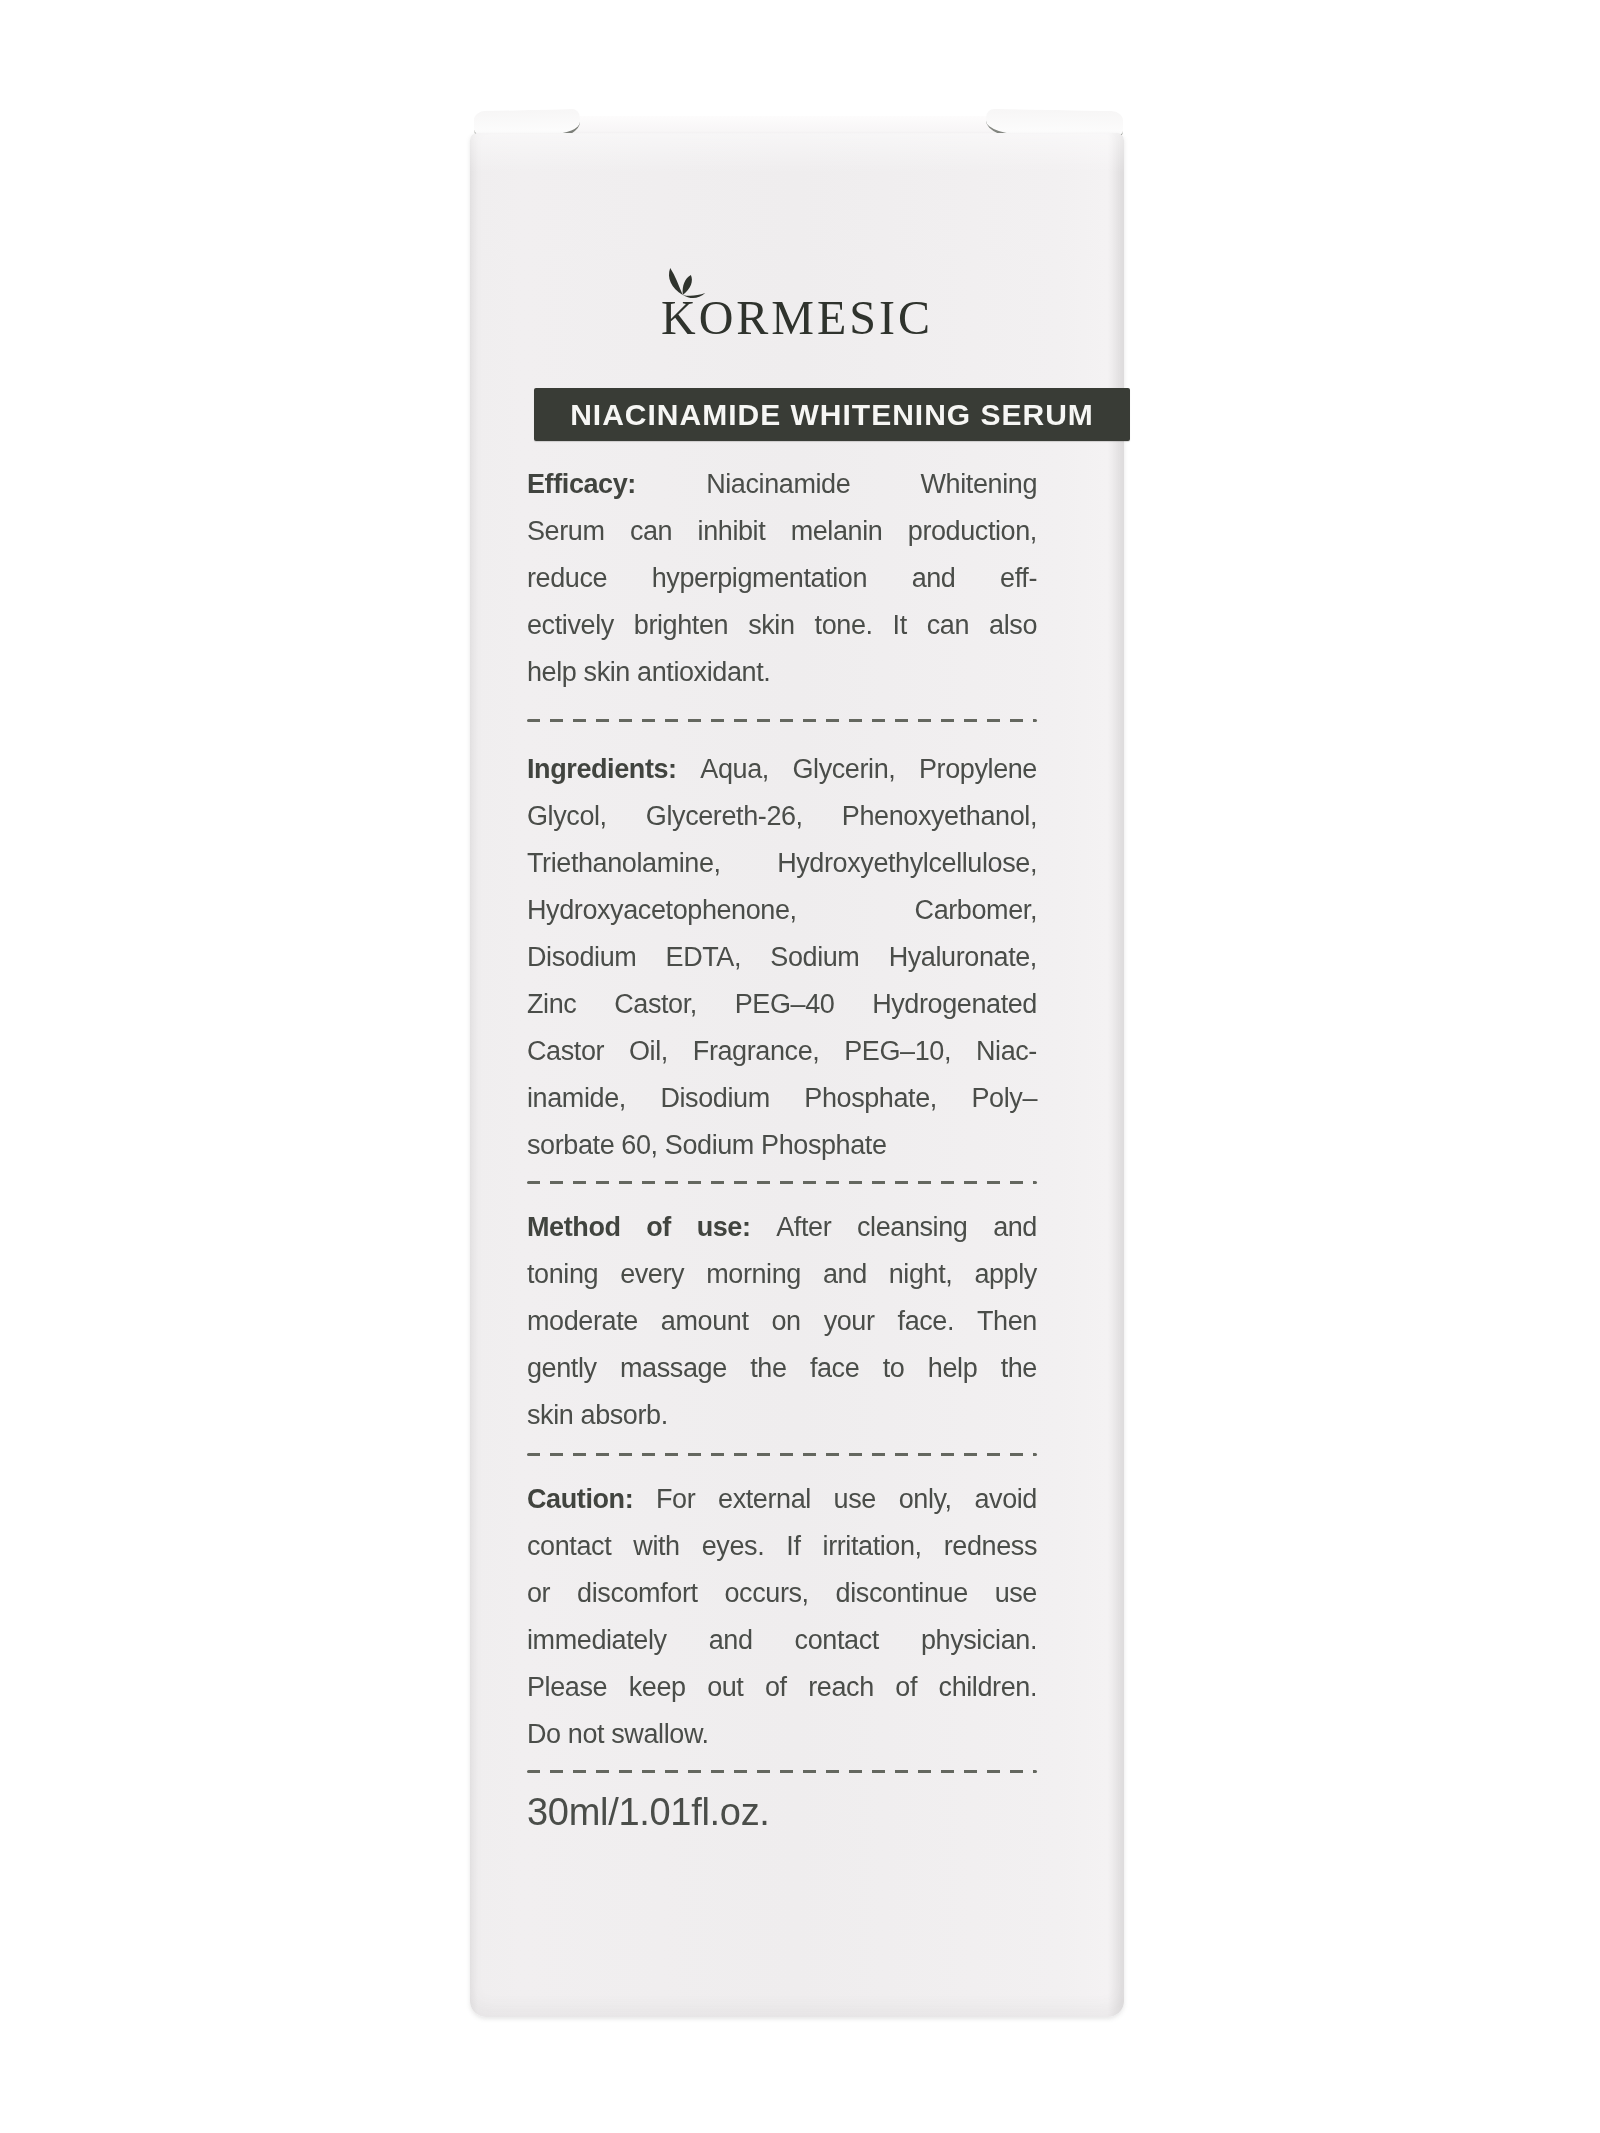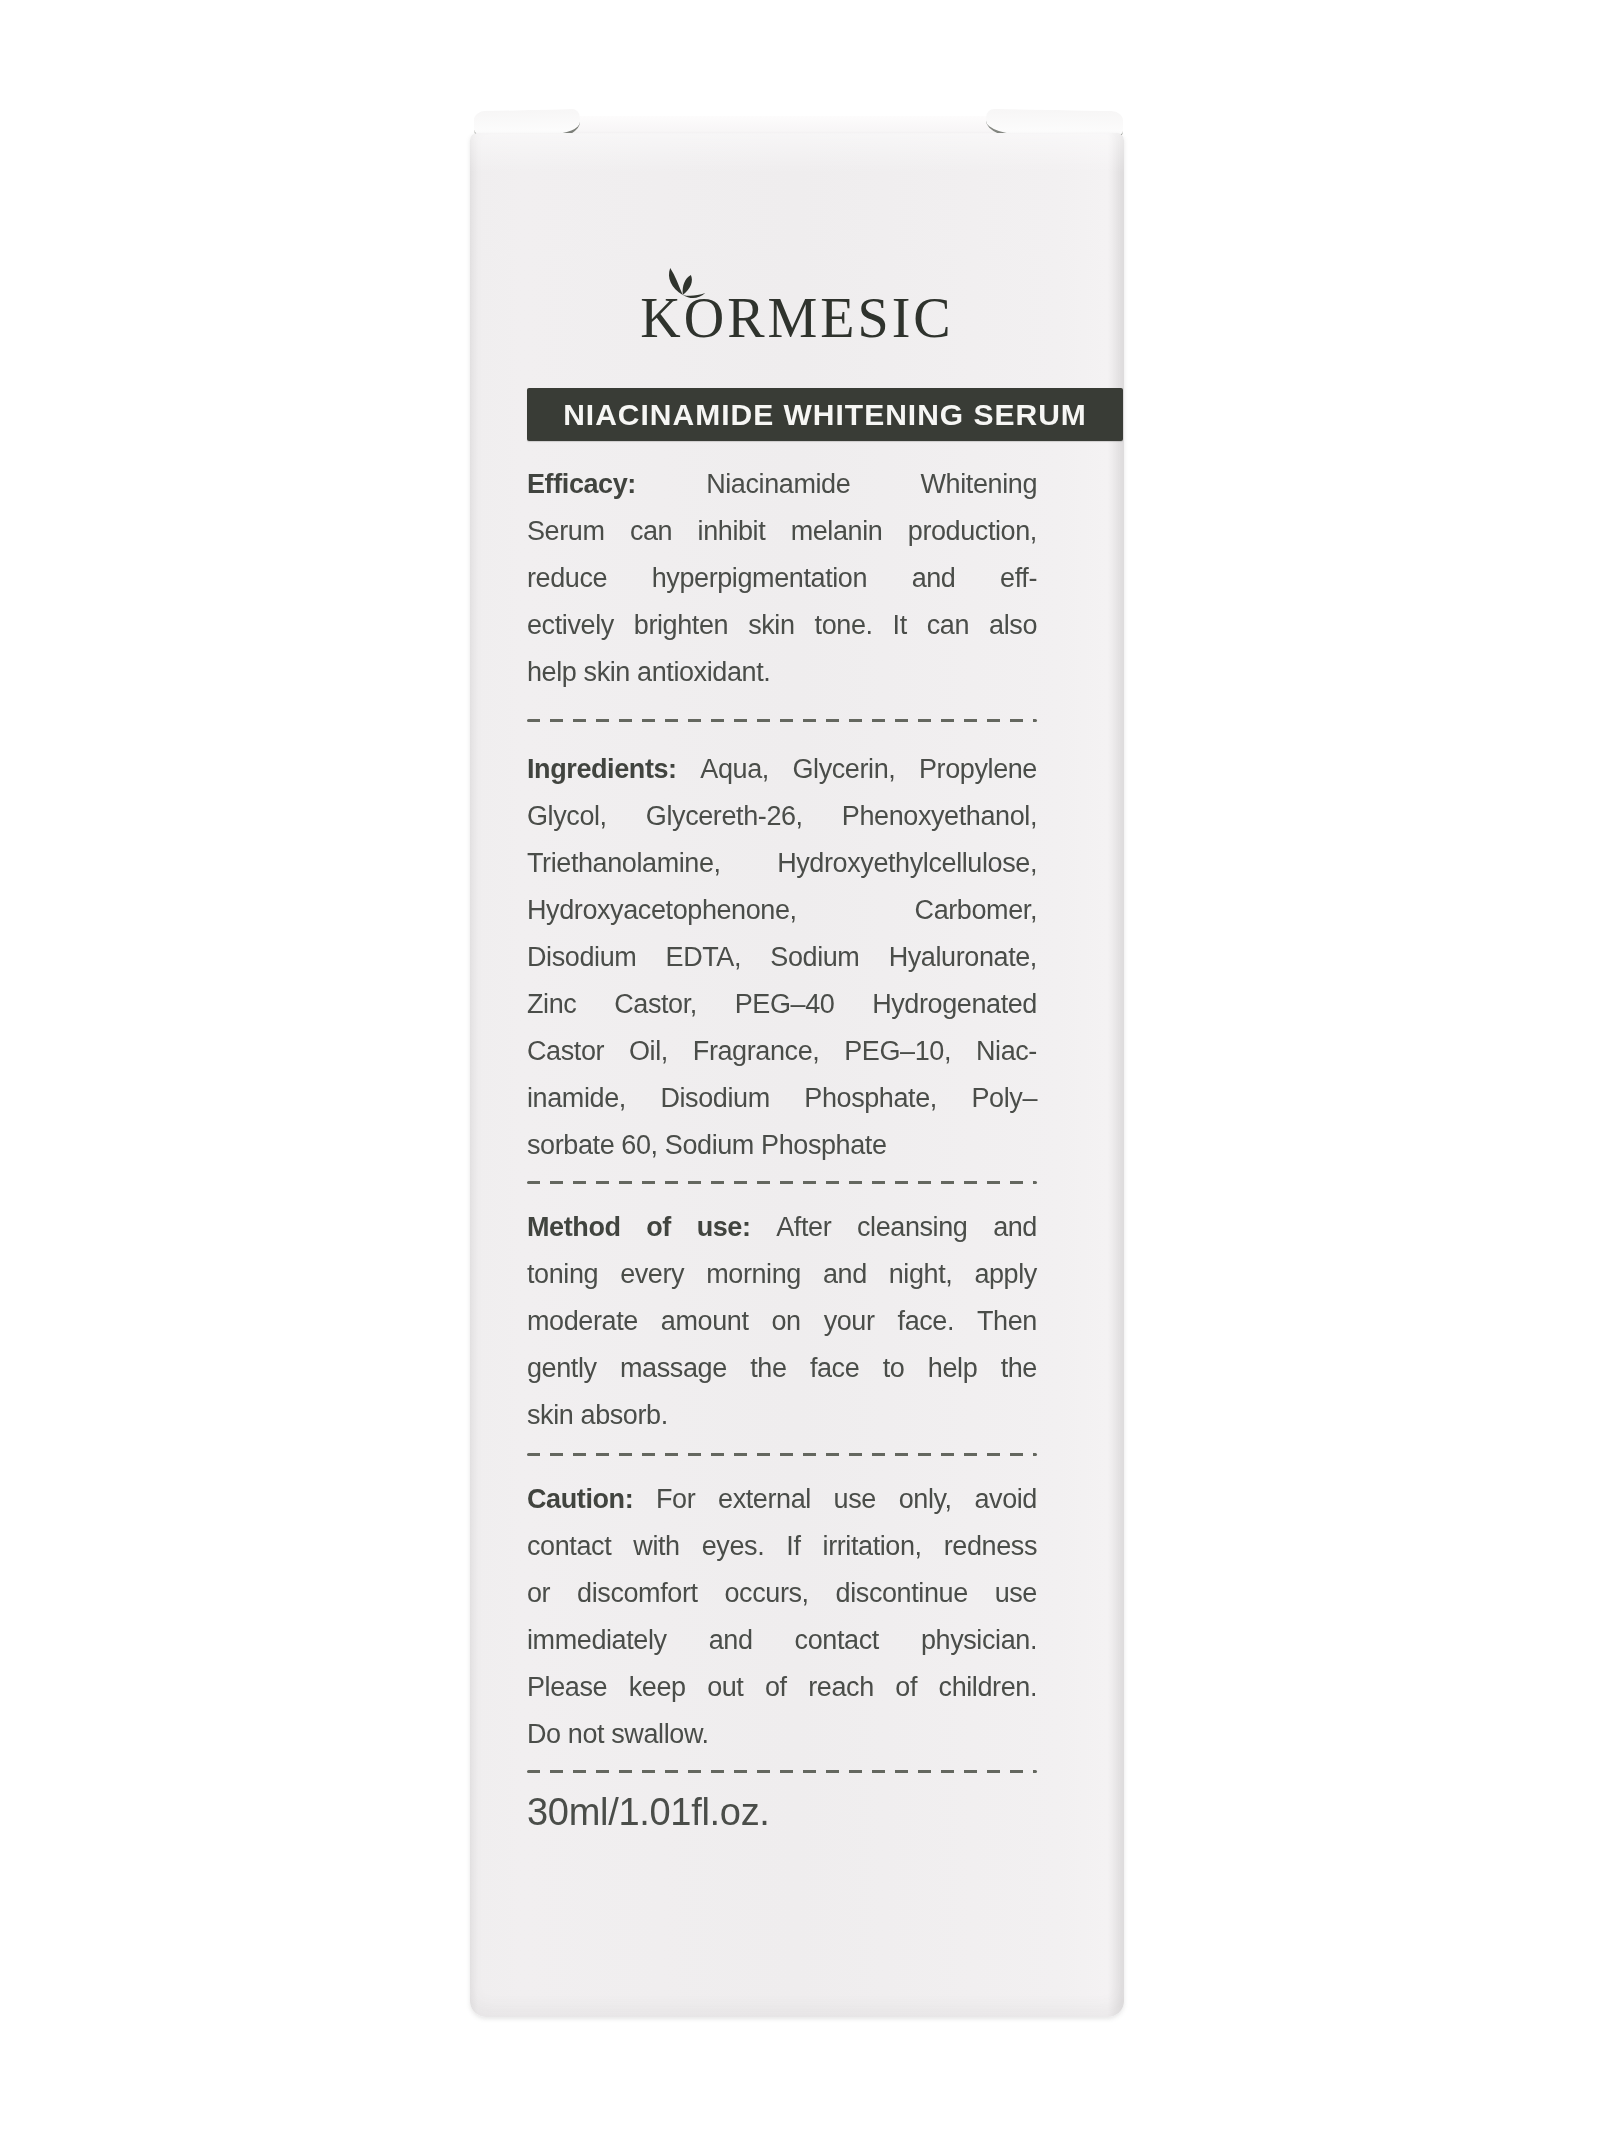--- a/index.html
+++ b/index.html
@@ -39,28 +39,28 @@
       linear-gradient(180deg,rgba(255,255,255,.5) 0,rgba(255,255,255,0) 40px),
       linear-gradient(90deg,#e7e5e6 0,#f0eeef 1.2%,#f1eff0 8%,#efedee 50%,#f2f0f1 90%,#f4f2f3 97.5%,#e3e1e2 99.6%);
     border-radius:7px 7px 16px 16px;
     box-shadow:0 2px 4px rgba(120,120,120,.18), inset 0 -10px 16px rgba(70,70,70,.05);
   }
 
   
   .logo{position:absolute;left:0;right:0;top:151px;text-align:center;}
   .logo-text{
     font-family:"Liberation Serif",serif;
-    font-size:56px;line-height:68px;letter-spacing:3px;
+    font-size:48px;line-height:68px;letter-spacing:3px;
     color:#2f332d;white-space:nowrap;
   }
   .flame{position:absolute;left:calc(50% - 135px);top:-17px;width:47px;height:36px;}
 
   
   .badge{
-    position:absolute;left:57px;top:255px;width:596px;height:53px;
+    position:absolute;left:64px;top:255px;width:596px;height:53px;
     background:#393c36;border-radius:2px;
     display:flex;align-items:center;justify-content:center;
     box-shadow:0 1px 1px rgba(0,0,0,.15);
     text-align:right;
   }
   .badge span{
     color:#f6f6f4;font-size:30px;font-weight:bold;letter-spacing:1px;white-space:nowrap;
   }
 
   

